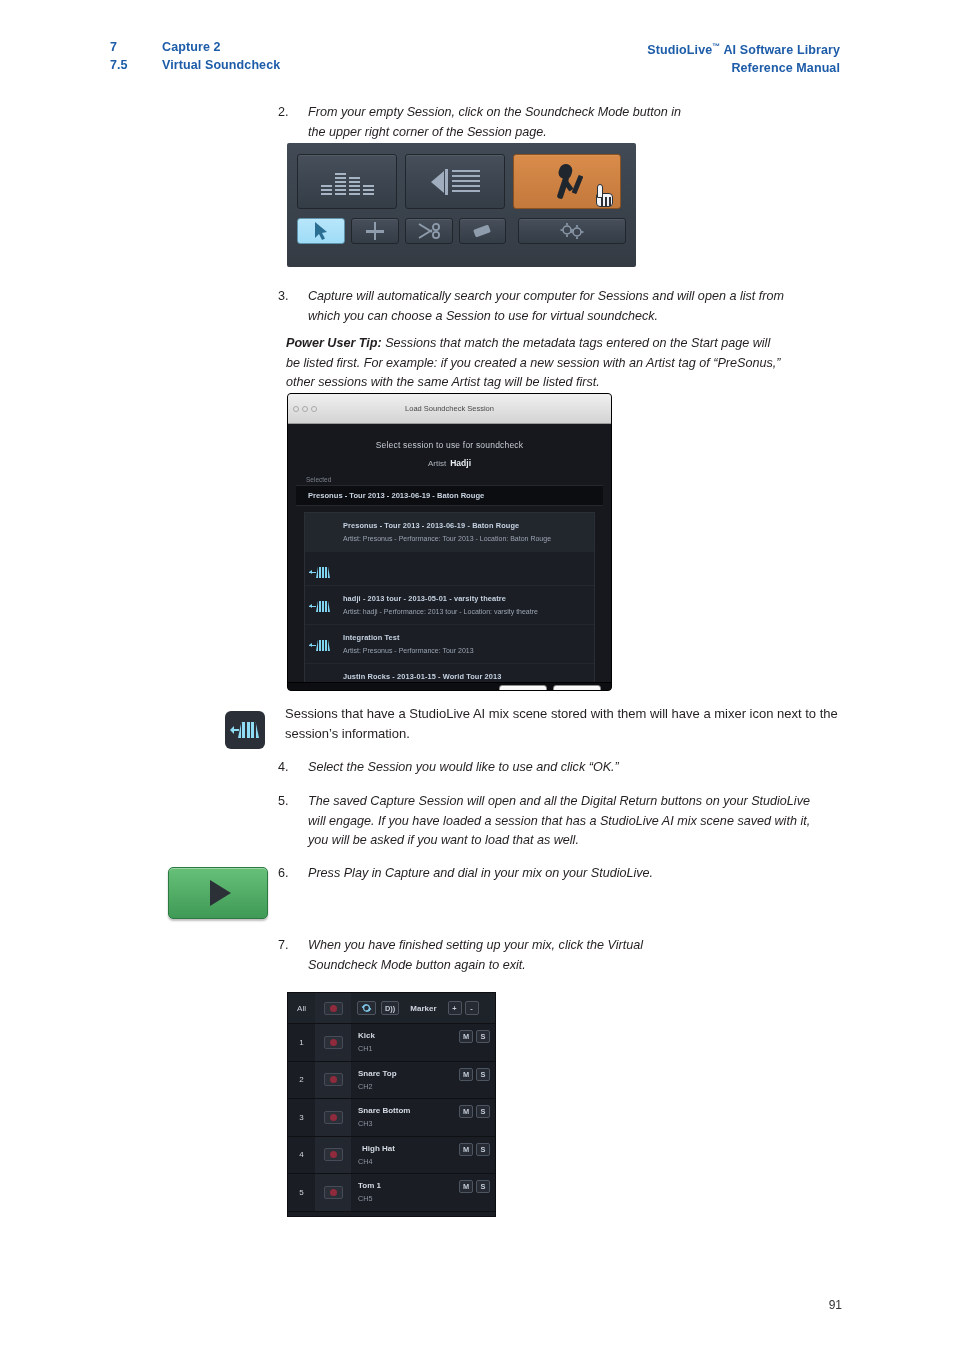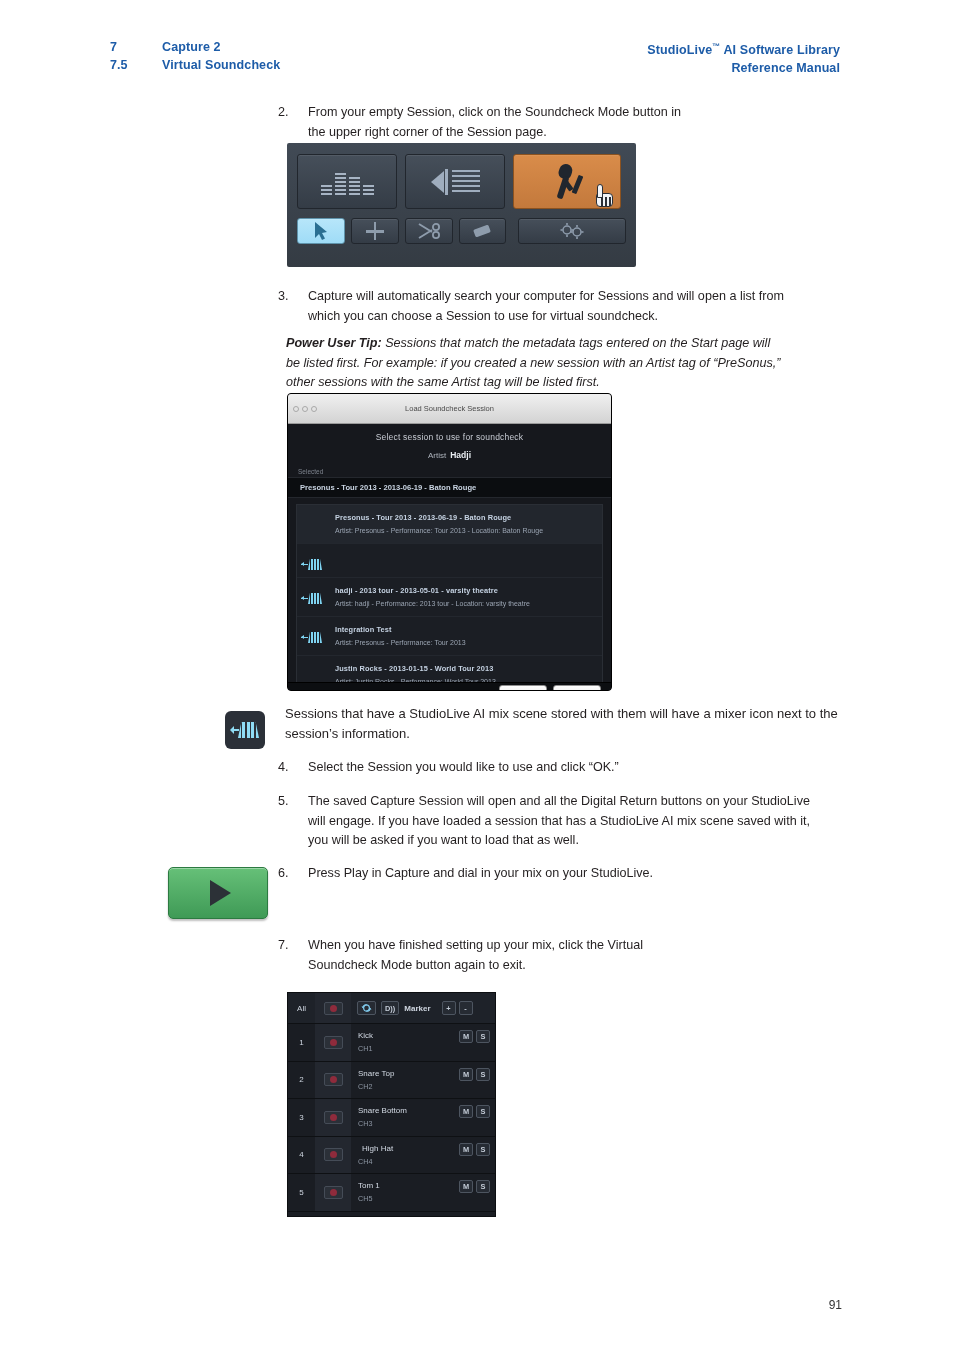--- a/index.html
+++ b/index.html
@@ -33,21 +33,21 @@
   .hdr-right sup { font-size: 8px; vertical-align: super; }
 
   
   .item {
     position: absolute;
     font-size: 12.6px; line-height: 19.5px; color: #231f20;
   }
   .item .bullet {
     position: absolute; left: 0; top: 0; width: 26px;
   }
-  .item .txt { margin-left: 30px; display: block; }
+  .item .txt { margin-left: 30px; display: block; font-style: italic; }
 
   .tip {
     position: absolute;
     font-size: 12.6px; line-height: 19.5px; font-style: italic;
     color: #231f20; width: 500px;
   }
   .tip b { font-style: italic; font-weight: bold; }
 
   .note {
     position: absolute;
@@ -186,21 +186,21 @@
   }
   .dlg-lights { display: flex; gap: 3px; margin-left: 5px; }
   .dlg-lights span {
     width: 6px; height: 6px; border-radius: 50%;
     border: 1px solid #a8a8a8; background: #e4e4e4;
   }
   .dlg-title {
     position: absolute; left: 0; right: 0; text-align: center;
     font-size: 7.5px; color: #4a4a4a;
   }
-  .dlg-body { padding: 0; background: #16181d; height: 284px; position: relative; }
+  .dlg-body { padding: 8px; background: #16181d; height: 284px; position: relative; }
   .dlg-sub {
     text-align: center; color: #c8ccd4; font-size: 8.5px;
     padding-top: 8px; letter-spacing: .2px;
   }
   .dlg-artist {
     text-align: center; font-size: 8px; padding-top: 8px; color: #aeb4bd;
   }
   .dlg-artist b { color: #e9edf2; font-size: 8.5px; margin-left: 4px; }
   .dlg-selected-lbl {
     font-size: 6.5px; color: #7d838d; padding: 8px 0 2px 10px;
@@ -348,28 +348,28 @@
   .rec-dot { width: 7px; height: 7px; border-radius: 50%; background: #8f2b3c; }
   .ch-hdr-tools { display: flex; align-items: center; gap: 5px; padding-left: 6px; flex: 1; }
   .mini-btn {
     height: 14px; min-width: 17px; padding: 0 3px;
     border: 1px solid #4d5560; border-radius: 2px;
     background: #262b33;
     display: flex; align-items: center; justify-content: center;
     font-size: 7.4px; color: #c3cbd6; font-weight: bold;
   }
   .mini-btn.loop { color: #7fc7e8; }
-  .marker-lbl { font-size: 8px; font-weight: bold; color: #cfd6e0; }
+  .marker-lbl { font-size: 8px; font-weight: bold; color: #cfd6e0; margin-left: 6px; }
   .pm-group { display: flex; gap: 3px; margin-left: 6px; }
   .pm-group .mini-btn { min-width: 14px; }
 
   .ch-row { display: flex; border-bottom: 1px solid #0e1013; height: 37.5px; }
   .ch-row .ch-col-num { display: flex; align-items: center; justify-content: center; }
   .ch-main { flex: 1; display: flex; flex-direction: column; justify-content: center; padding-left: 7px; }
-  .ch-name { font-size: 8px; font-weight: normal; color: #d3dae4; }
+  .ch-name { font-size: 8px; font-weight: bold; color: #d3dae4; }
   .ch-name.indent { padding-left: 4px; }
   .ch-sub { font-size: 7.2px; color: #8d96a3; margin-top: 4px; }
   .ch-ms { display: flex; gap: 3px; align-items: flex-start; padding: 6px 5px 0 0; }
   .ms-btn {
     width: 14px; height: 13px; border: 1px solid #4d5560; border-radius: 2px;
     background: #262b33; font-size: 7.4px; font-weight: bold; color: #c3cbd6;
     display: flex; align-items: center; justify-content: center;
   }
 </style>
 </head>

